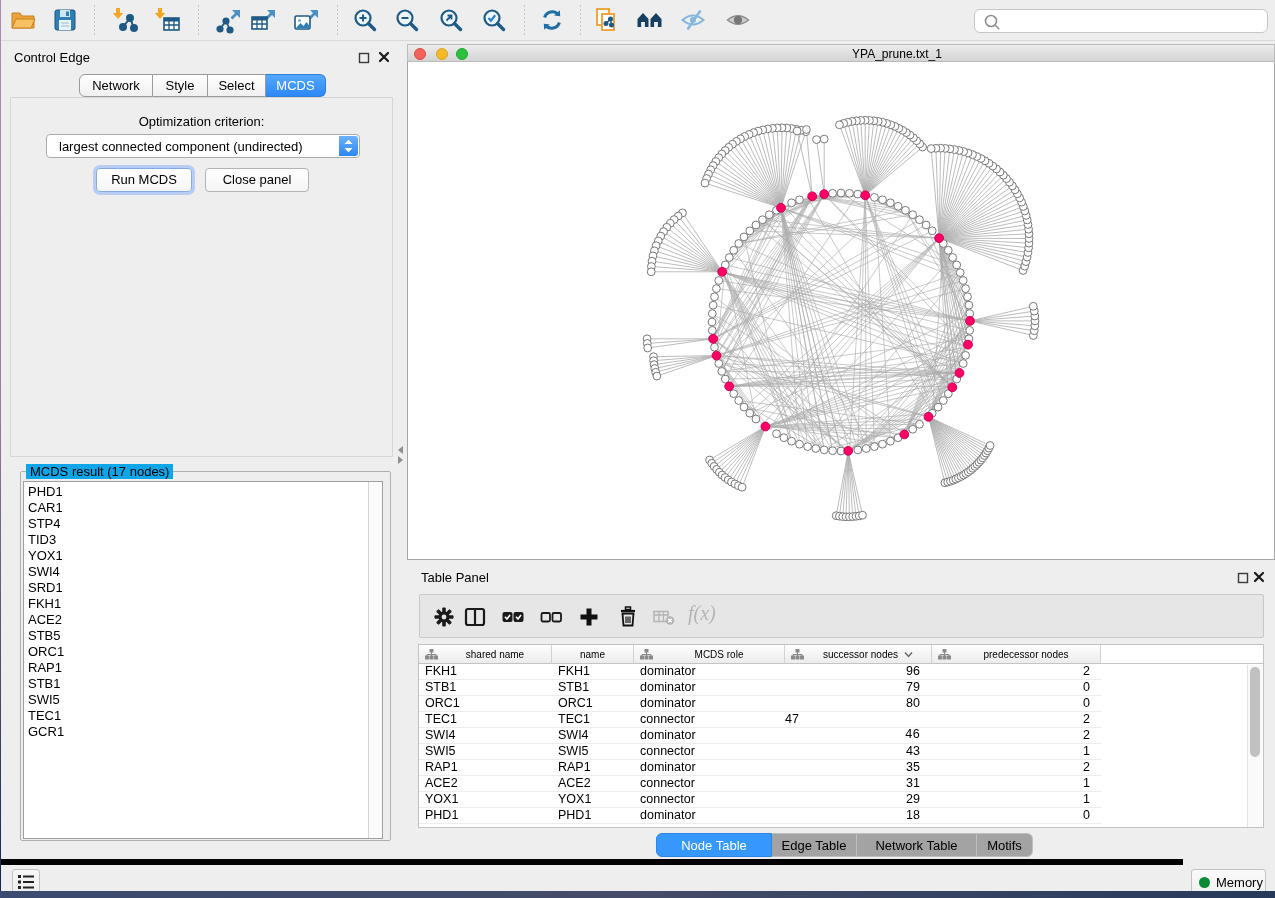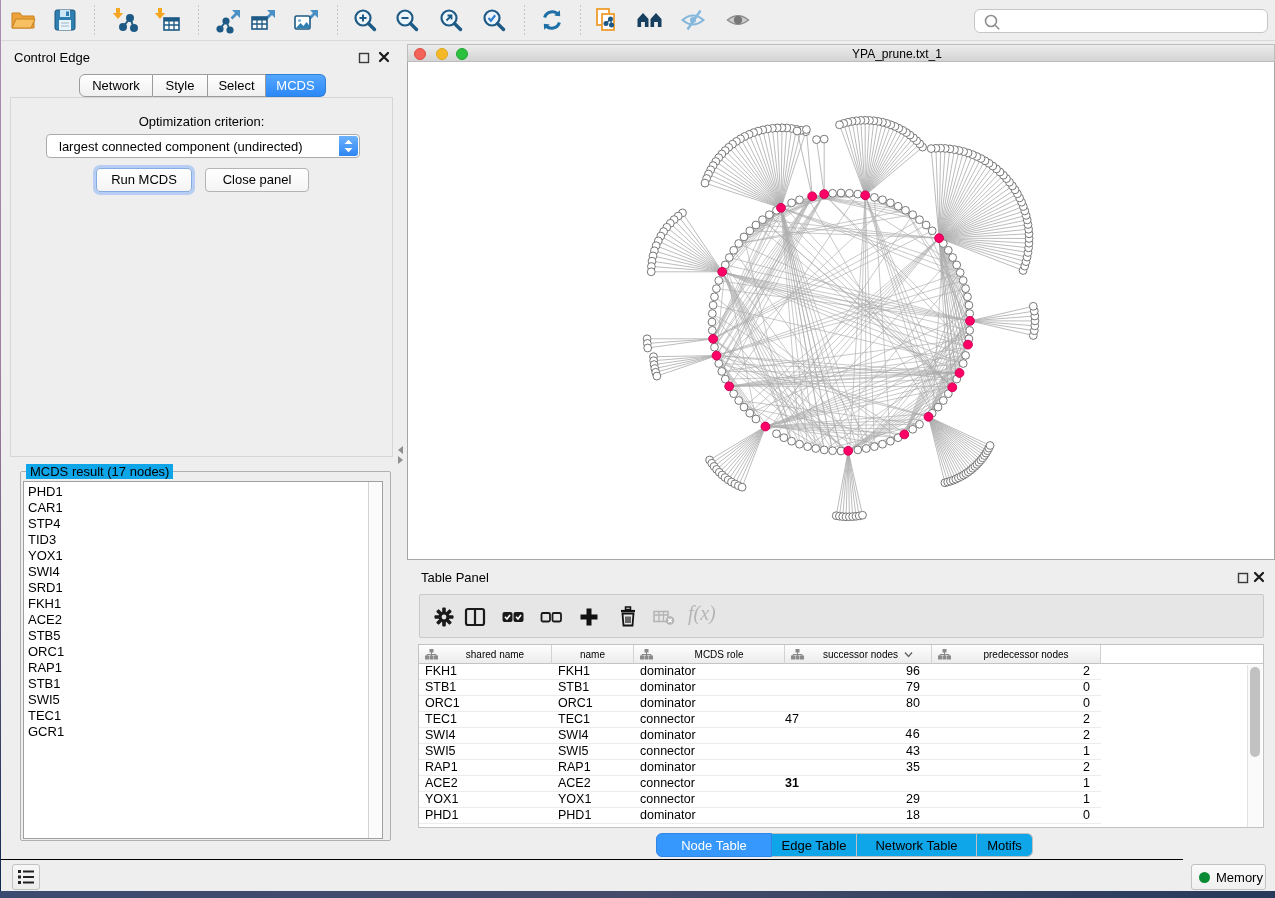--- a/index.html
+++ b/index.html
@@ -65,26 +65,26 @@
 #tbl-header{display:flex;height:19px}
 .th{position:relative;background:linear-gradient(#fefefe,#ececec);border-right:1px solid #d2d2d2;border-bottom:1px solid #c4c4c4;font-size:10px;display:flex;align-items:center;justify-content:center;gap:6px}
 .th.has-icon{padding-left:20px}
 .th .tree-ic{position:absolute;left:6px;top:4px}
 .th.filler{background:#fff;border-right:none;flex:1}
 .tr{display:flex;height:16px;font-size:12.5px}
 .td{border-bottom:1px solid #ececec;line-height:15px;white-space:nowrap;overflow:hidden}
 #tbl-scroll{position:absolute;right:1px;top:20px;width:15px;height:162px;background:#fafafa;border-left:1px solid #e2e2e2}
 #tbl-thumb{position:absolute;left:2px;top:2px;width:10px;height:90px;background:#c1c1c1;border-radius:5px}
 #tp-tabs{position:absolute;left:249px;top:268px;height:24px;display:flex}
-.tp-tab{font-size:13px;display:flex;align-items:center;justify-content:center;background:#0ea5e9;border:1px solid #bfbfbf;border-left:none;color:#000}
+.tp-tab{font-size:13px;display:flex;align-items:center;justify-content:center;background:#a3a3a3;border:1px solid #bfbfbf;border-left:none;color:#000}
 .tp-tab:first-child{border-left:1px solid #bfbfbf;border-radius:6px 0 0 6px}
 .tp-tab:last-child{border-radius:0 6px 6px 0}
 .tp-tab.active{background:#3697fd;color:#fff;border-color:#2f86e4}
 
-#status{left:1px;top:859px;width:1182px;height:32px;background:#eee;border-top:1px solid #000000}
+#status{left:1px;top:859px;width:1182px;height:32px;background:#eee;border-top:6px solid #000000}
 #sb-left{position:absolute;left:11px;top:4px;width:28px;height:26px;background:linear-gradient(#f7f7f7,#ededed);border:1px solid #c2c2c2;border-radius:3px}
 #sb-mem{position:absolute;left:1190px;top:4px;width:75px;height:26px;background:linear-gradient(#fafafa,#f0f0f0);border:1px solid #c2c2c2;border-radius:3px;display:flex;align-items:center;padding-left:7px;gap:6px}
 #mem-dot{width:11px;height:11px;border-radius:50%}
 </style>
 </head>
 <body>
 
 <div id="root">
 
   <div id="toolbar" class="abs">
@@ -1142,21 +1142,21 @@
           <div class="td" style="width: 133px; padding-left: 6px;">RAP1</div>
           <div class="td" style="width: 82px; padding-left: 6px;">RAP1</div>
           <div class="td" style="width: 151px; padding-left: 6px;">dominator</div>
           <div class="td" style="width: 147px; text-align: right; padding-right: 12px;">35</div>
           <div class="td" style="width: 169px; text-align: right; padding-right: 11px;">2</div>
         </div>
         <div class="tr">
           <div class="td" style="width: 133px; padding-left: 6px;">ACE2</div>
           <div class="td" style="width: 82px; padding-left: 6px;">ACE2</div>
           <div class="td" style="width: 151px; padding-left: 6px;">connector</div>
-          <div class="td" style="width: 147px; text-align: left; padding-right: 12px; font-weight: bold;">31</div>
+          <div class="td" style="width: 147px; text-align: right; padding-right: 12px;">31</div>
           <div class="td" style="width: 169px; text-align: right; padding-right: 11px;">1</div>
         </div>
         <div class="tr">
           <div class="td" style="width: 133px; padding-left: 6px;">YOX1</div>
           <div class="td" style="width: 82px; padding-left: 6px;">YOX1</div>
           <div class="td" style="width: 151px; padding-left: 6px;">connector</div>
           <div class="td" style="width: 147px; text-align: right; padding-right: 12px;">29</div>
           <div class="td" style="width: 169px; text-align: right; padding-right: 11px;">1</div>
         </div>
         <div class="tr">

